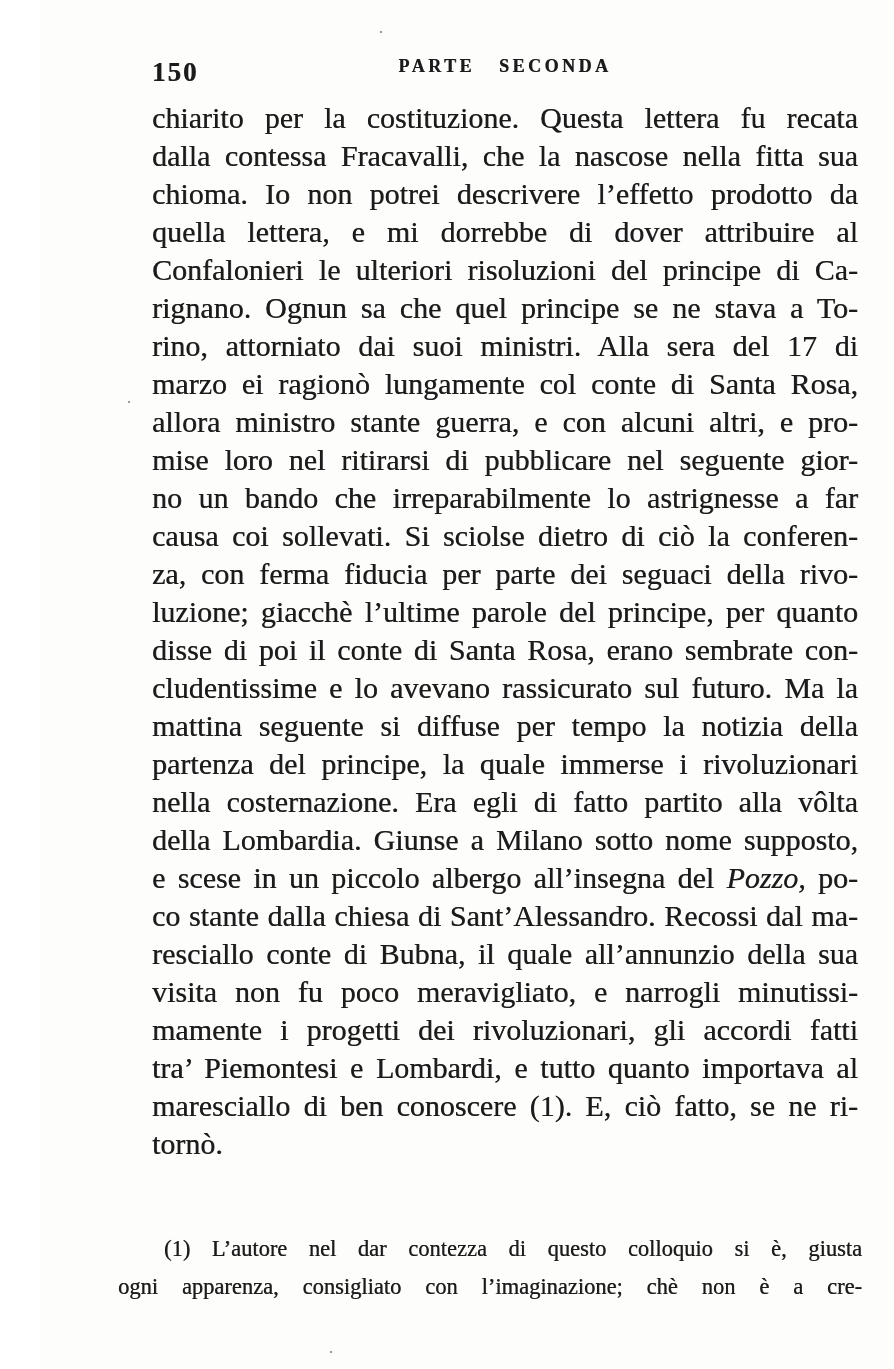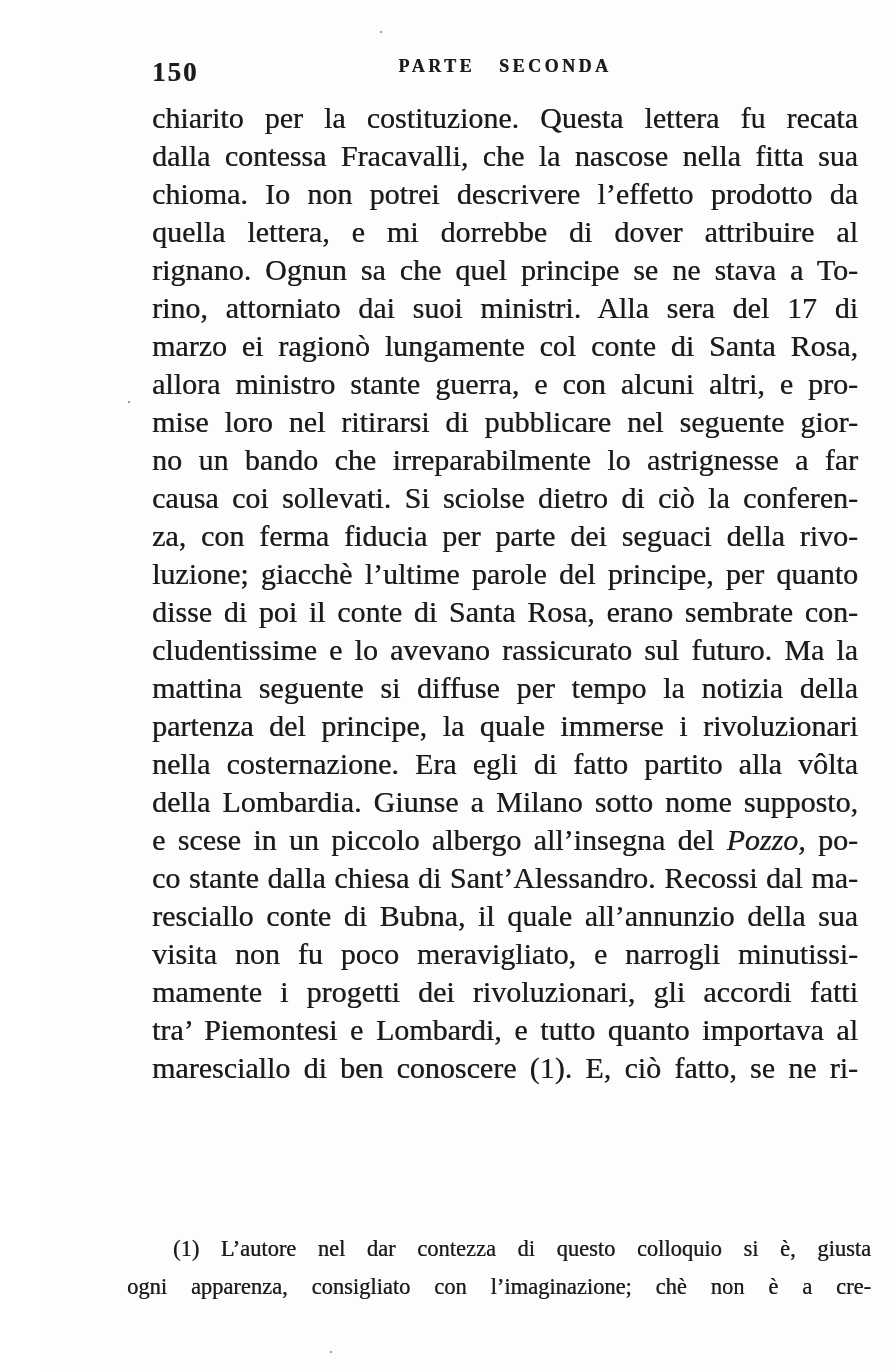--- a/index.html
+++ b/index.html
@@ -37,21 +37,21 @@
     width: 706px;
     font-size: 30px;
     line-height: 38px;
     text-align: justify;
   }
   .body-text .line { height: 38px; text-align-last: justify; }
   .line.no-just { text-align-last: left; }
   .italic { font-style: italic; }
   .footnote {
     position: absolute;
-    left: 87px; top: 1230px;
+    left: 78px; top: 1230px;
     width: 744px;
     font-size: 22.5px;
     line-height: 38px;
     text-align: justify;
   }
   .footnote .line { height: 38px; text-align-last: justify; }
   .footnote .line.indent { text-indent: 46px; }
   
   .artifact-v1 {
     position: absolute; left: 866px; top: 57px;
@@ -83,20 +83,21 @@
 
   <div class="page-number">150</div>
 
   <div class="running-head">PARTE SECONDA</div>
 
   <div class="body-text" id="body-lines">
       <div class="line">chiarito per la costituzione. Questa lettera fu recata</div>
       <div class="line">dalla contessa Fracavalli, che la nascose nella fitta sua</div>
       <div class="line">chioma. Io non potrei descrivere l’effetto prodotto da</div>
       <div class="line">quella lettera, e mi dorrebbe di dover attribuire al</div>
+      <div class="line">Confalonieri le ulteriori risoluzioni del principe di Ca-</div>
       <div class="line">rignano. Ognun sa che quel principe se ne stava a To-</div>
       <div class="line">rino, attorniato dai suoi ministri. Alla sera del 17 di</div>
       <div class="line">marzo ei ragionò lungamente col conte di Santa Rosa,</div>
       <div class="line">allora ministro stante guerra, e con alcuni altri, e pro-</div>
       <div class="line">mise loro nel ritirarsi di pubblicare nel seguente gior-</div>
       <div class="line">no un bando che irreparabilmente lo astrignesse a far</div>
       <div class="line">causa coi sollevati. Si sciolse dietro di ciò la conferen-</div>
       <div class="line">za, con ferma fiducia per parte dei seguaci della rivo-</div>
       <div class="line">luzione; giacchè l’ultime parole del principe, per quanto</div>
       <div class="line">disse di poi il conte di Santa Rosa, erano sembrate con-</div>
@@ -105,20 +106,21 @@
       <div class="line">partenza del principe, la quale immerse i rivoluzionari</div>
       <div class="line">nella costernazione. Era egli di fatto partito alla vôlta</div>
       <div class="line">della Lombardia. Giunse a Milano sotto nome supposto,</div>
       <div class="line"><span>e scese in un piccolo albergo all’insegna del </span><span class="italic">Pozzo,</span><span> po-</span></div>
       <div class="line">co stante dalla chiesa di Sant’Alessandro. Recossi dal ma-</div>
       <div class="line">resciallo conte di Bubna, il quale all’annunzio della sua</div>
       <div class="line">visita non fu poco meravigliato, e narrogli minutissi-</div>
       <div class="line">mamente i progetti dei rivoluzionari, gli accordi fatti</div>
       <div class="line">tra’ Piemontesi e Lombardi, e tutto quanto importava al</div>
       <div class="line">maresciallo di ben conoscere (1). E, ciò fatto, se ne ri-</div>
+      <div class="line no-just">tornò.</div>
     </div>
 
   <div class="footnote" id="footnote-lines">
       <div class="line indent">(1) L’autore nel dar contezza di questo colloquio si è, giusta</div>
       <div class="line">ogni apparenza, consigliato con l’imaginazione; chè non è a cre-</div>
     </div>
 
   <div class="artifact-v1"></div>
   <div class="artifact-v2"></div>
   <div class="speck s1"></div>

